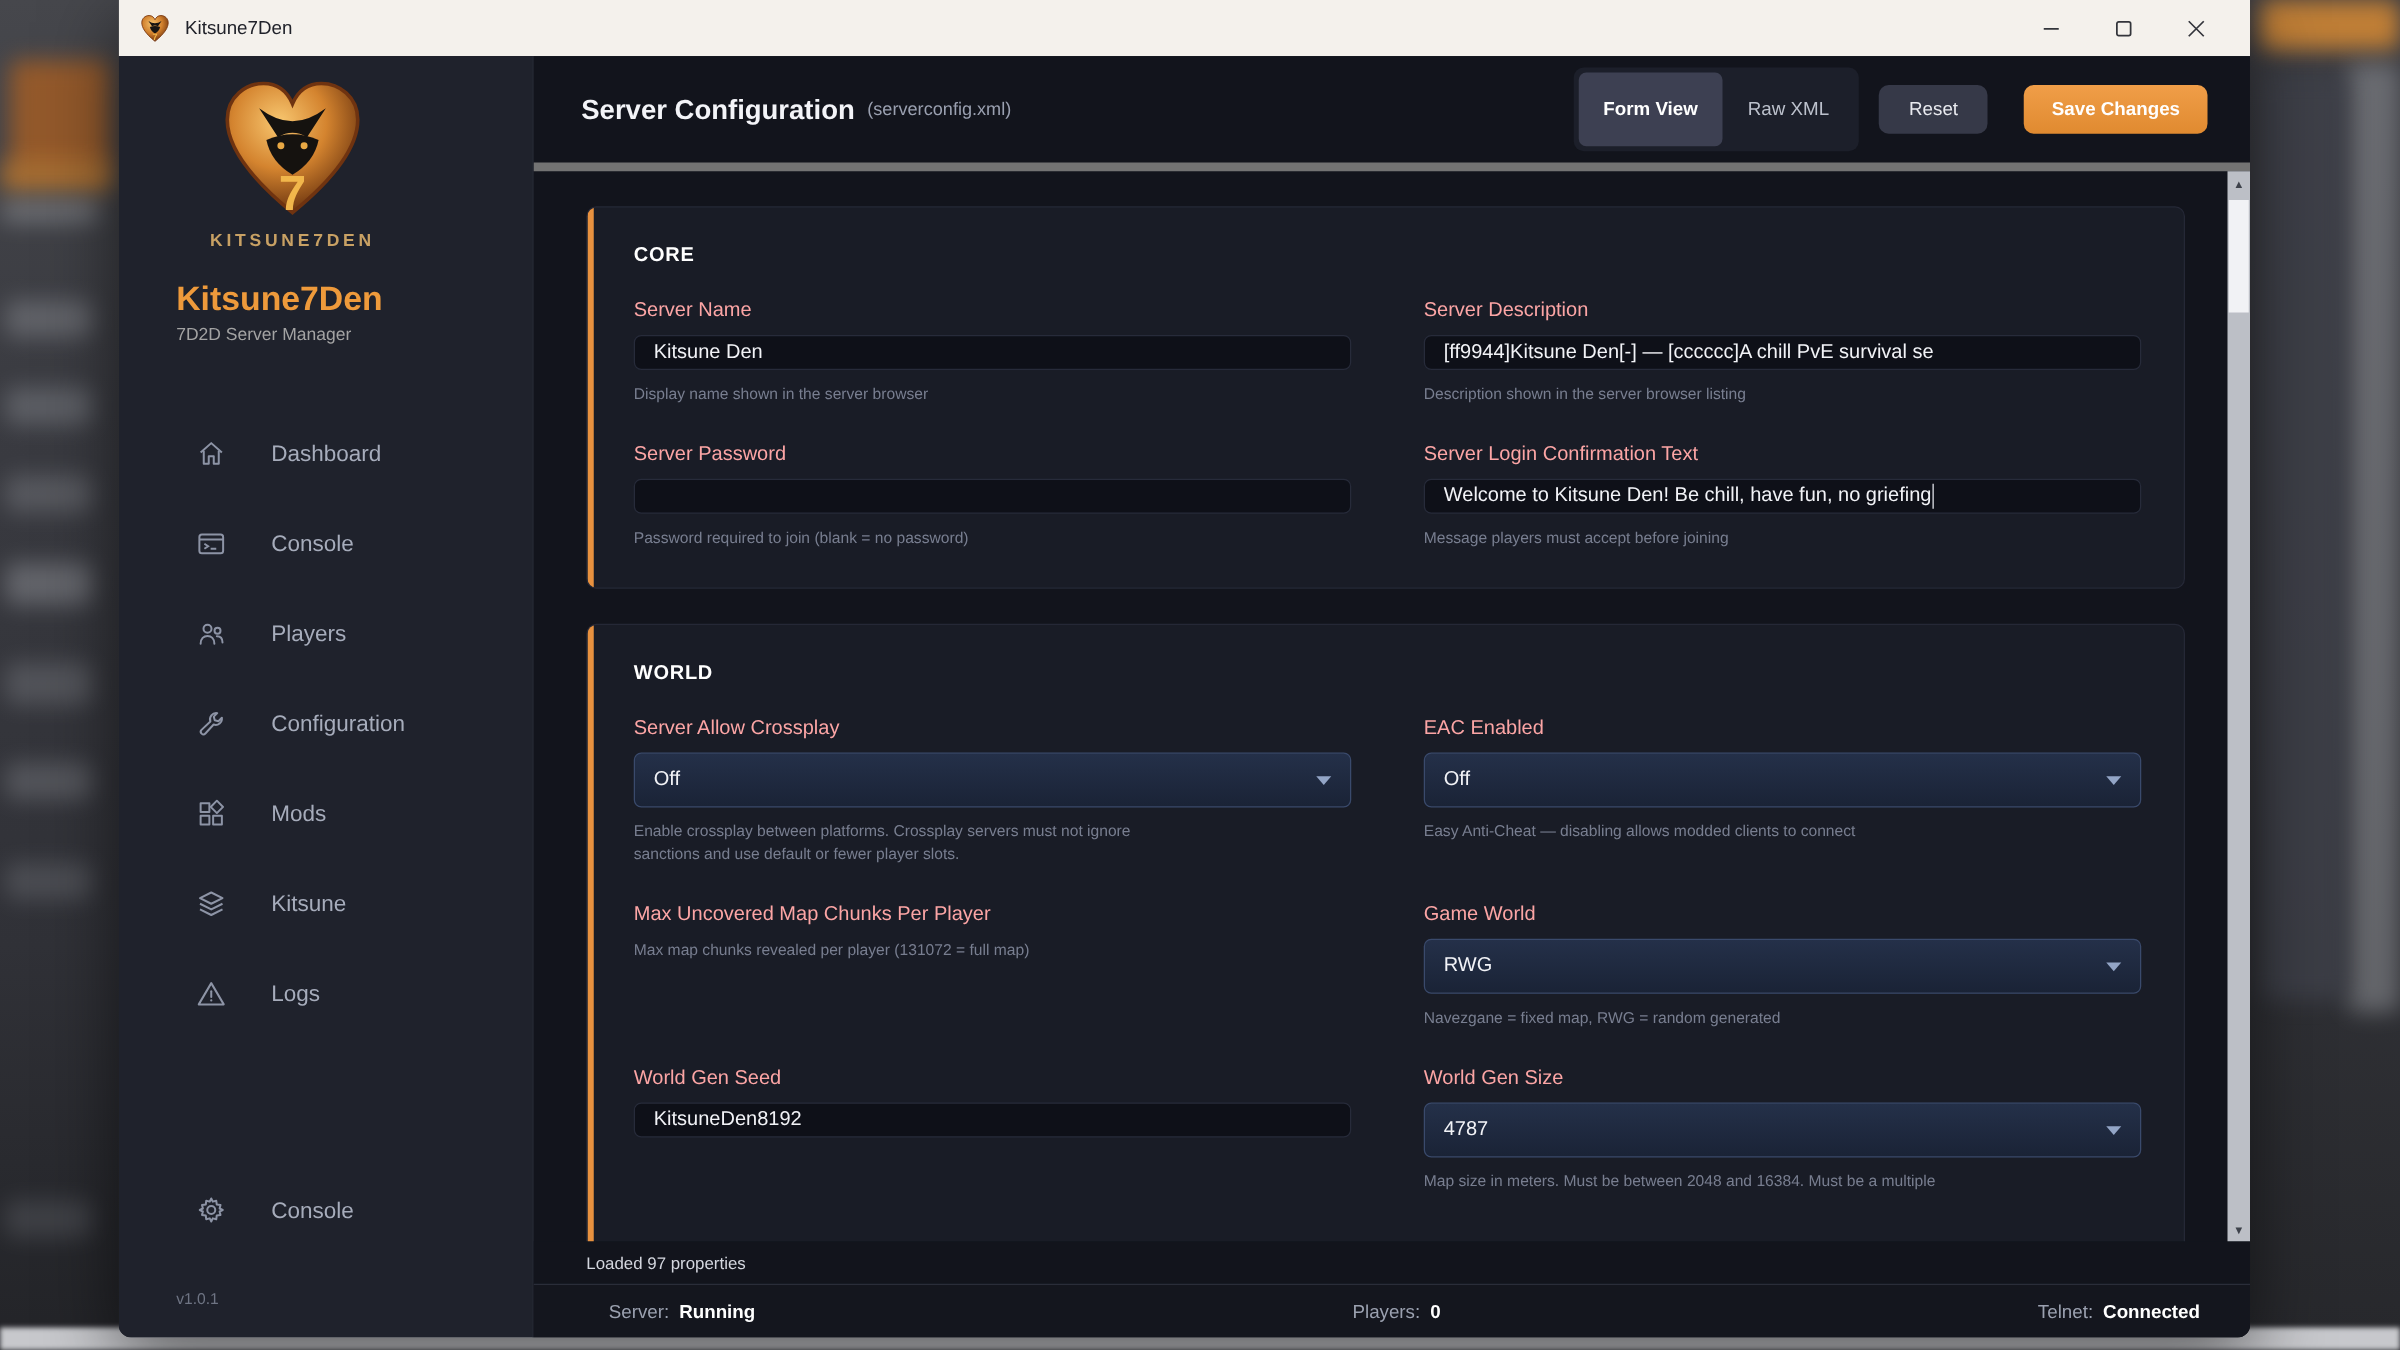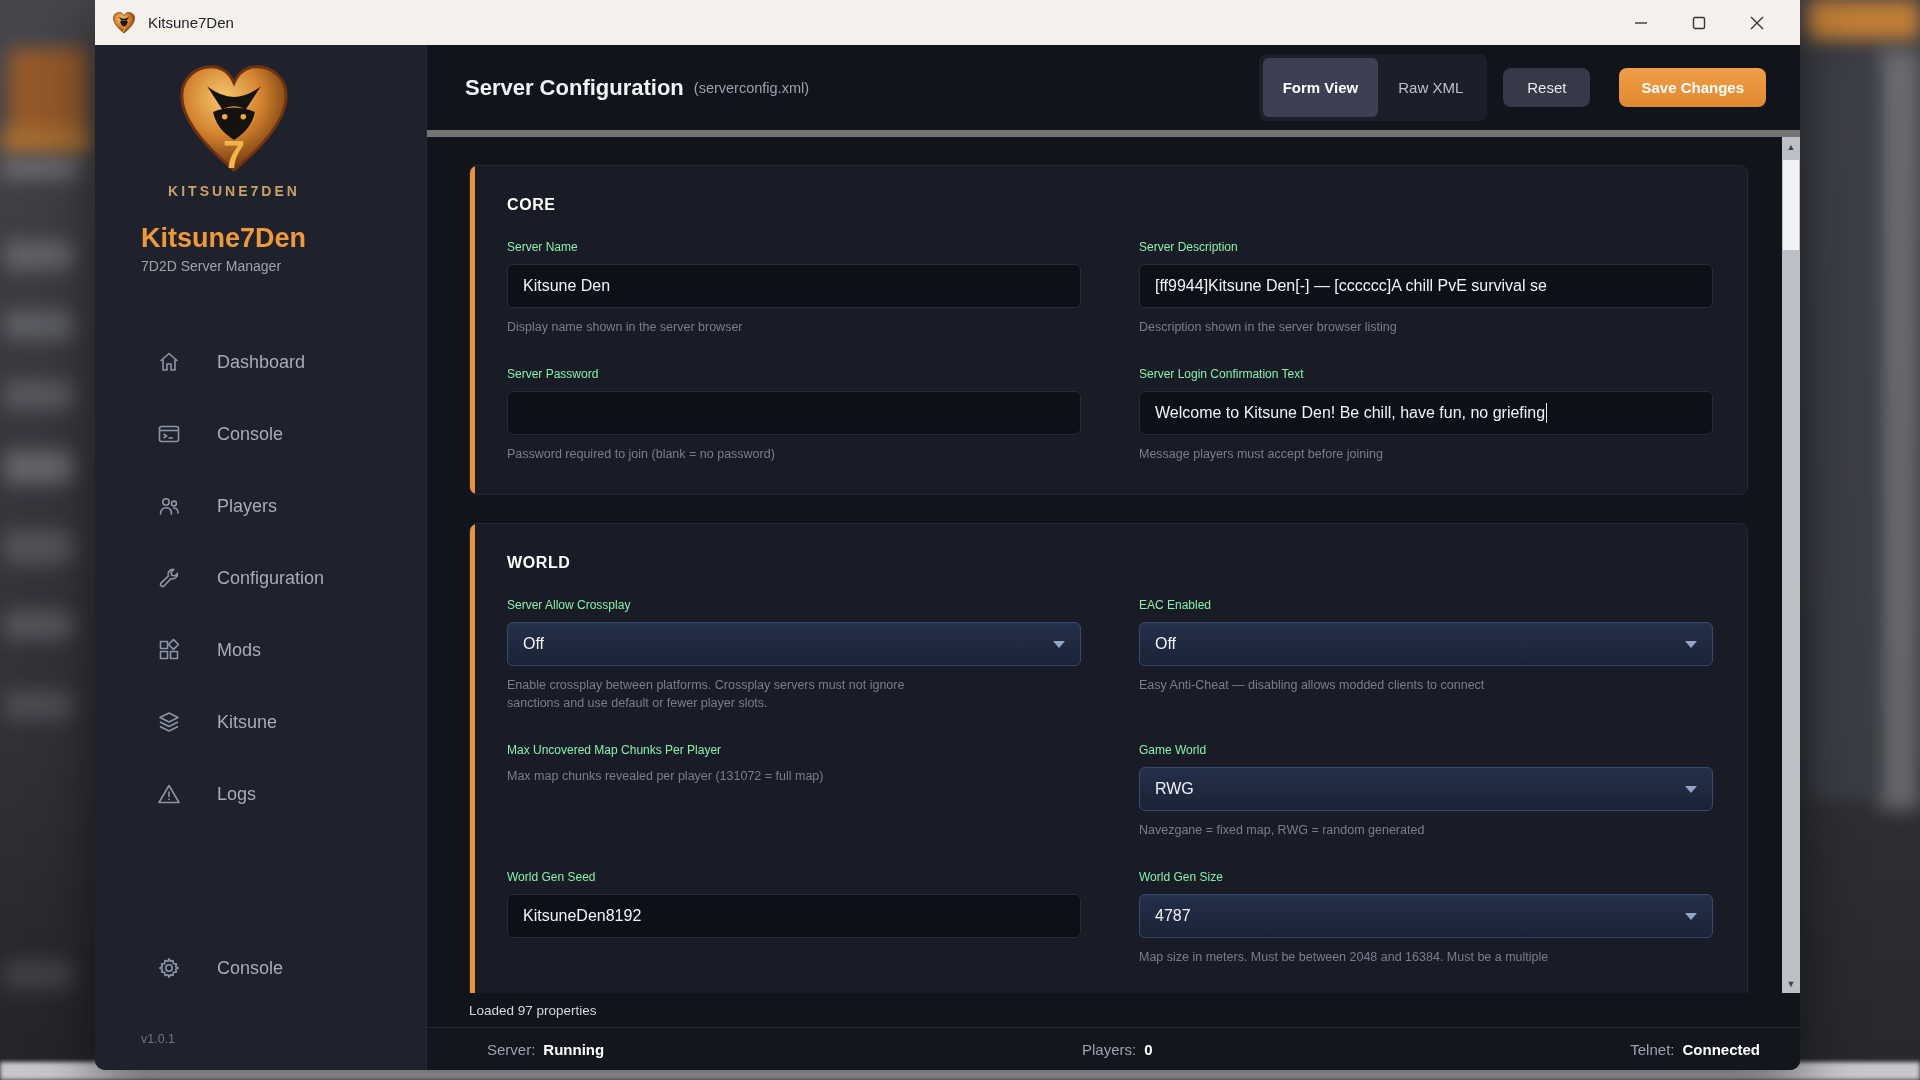--- a/index.html
+++ b/index.html
@@ -49,22 +49,22 @@
   .toggle-item.active { background:#3d4052; color:#ffffff; font-weight:bold; }
   .btn-reset { background:#363948; border:none; border-radius:8px; padding:11px 24px; font-size:15px; color:#e9eaef; cursor:pointer; font-family:inherit; }
   .btn-save { background:linear-gradient(180deg,#f09e48,#e08a30); border:none; border-radius:8px; padding:11px 22px; font-size:15px; font-weight:bold; color:#ffffff; cursor:pointer; font-family:inherit;margin-left:13px; }
 
   .content { flex:1; min-height:0; overflow:hidden; padding:28px 52px 0 42px; }
   .card { background:#191c26; border:1px solid #252836; border-radius:8px; position:relative; overflow:hidden; padding:30px 34px 30px 37px; }
   .card + .card { margin-top:28px; }
   .card::before { content:""; position:absolute; left:0; top:0; bottom:0; width:5px; background:#e8913f; }
   .card-title { font-size:16px; font-weight:bold; letter-spacing:.6px; color:#ffffff; margin-bottom:26px; }
   .field-grid { display:grid; grid-template-columns:1fr 1fr; column-gap:58px; row-gap:30px; }
-  .field-label { font-size:12px; color:#86efac; margin-bottom:10px; }
-  .text-input { height:44px; background:#0e1018; border:1px solid #272b3a; border-radius:6px; display:flex; align-items:center; padding:0 15px; font-size:16px; color:#f2f3f7; white-space:nowrap; overflow:hidden; cursor:text; }
+  .field-label { font-size:16px; color:#fca5a5; margin-bottom:10px; }
+  .text-input { height:28px; background:#0e1018; border:1px solid #272b3a; border-radius:6px; display:flex; align-items:center; padding:0 15px; font-size:16px; color:#f2f3f7; white-space:nowrap; overflow:hidden; cursor:text; }
   .select-input { height:44px; background:linear-gradient(180deg,#243049,#1a2336); border:1px solid #3a4a6c; border-radius:6px; display:flex; align-items:center; padding:0 15px; font-size:16px; color:#f2f3f7; position:relative; cursor:pointer; }
   .caret { position:absolute; right:15px; top:50%; margin-top:-3px; width:0; height:0; border-left:6px solid transparent; border-right:6px solid transparent; border-top:7px solid #93a5c6; }
   .field-helper { font-size:12.5px; color:#787e90; margin-top:10px; line-height:1.5; max-width:440px; }
   .text-cursor { display:inline-block; width:1px; height:20px; background:#e6e8ee; margin-left:1px; }
 
   .loaded-row { height:34px; flex:none; display:flex; align-items:center; padding-left:42px; font-size:13.5px; color:#d4d7df; background:#12141c; }
   .statusbar { height:43px; flex:none; border-top:1px solid #2a2d39; display:flex; align-items:center; justify-content:space-between; padding:0 40px 0 60px; font-size:15px; background:#14161e; }
   .status-group { white-space:nowrap; }
   .status-label { color:#9ba1b0; margin-right:8px; }
   .status-value { color:#ffffff; font-weight:bold; }

